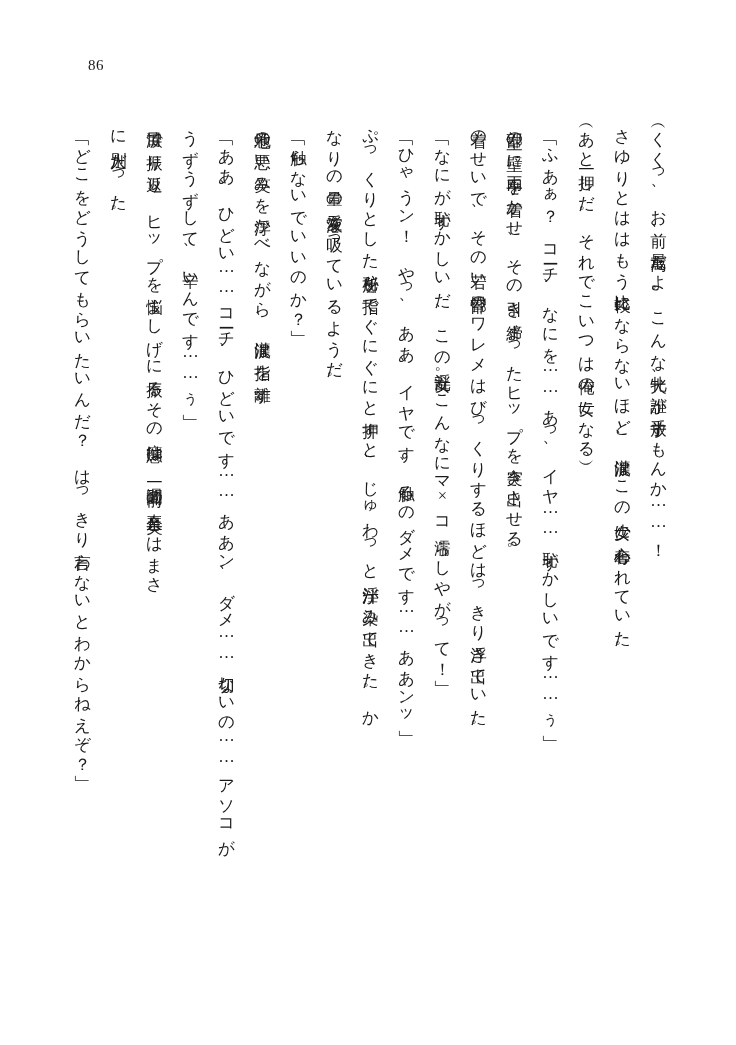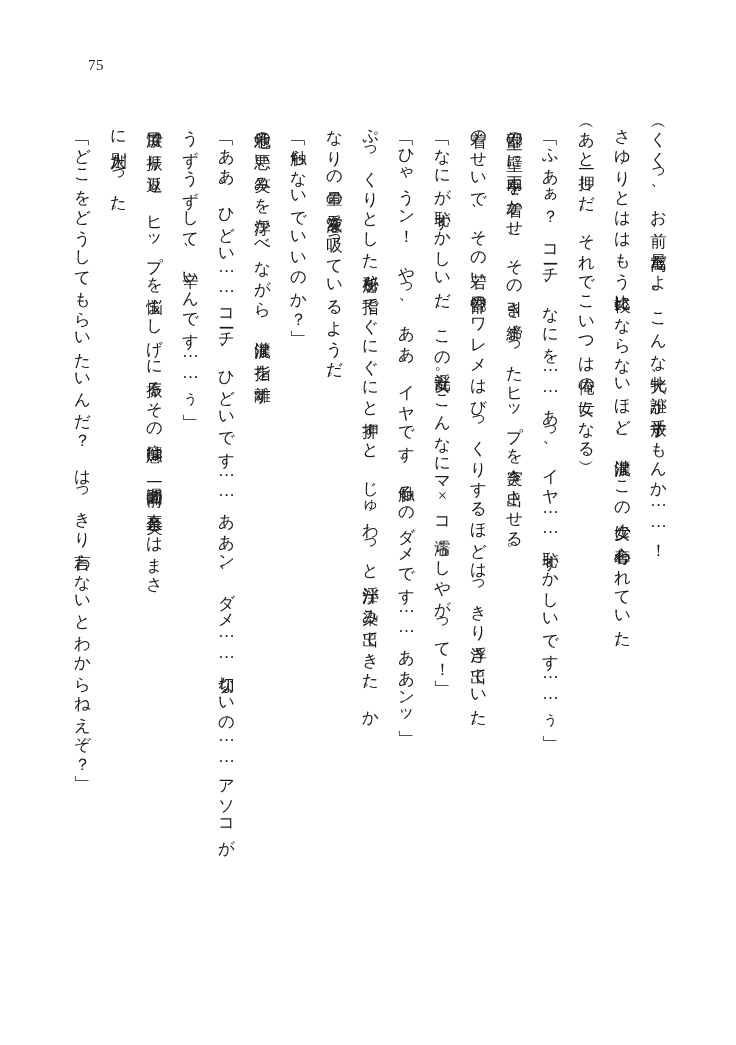--- a/index.html
+++ b/index.html
@@ -50,21 +50,21 @@
     font-feature-settings: "vert" 1;
   }
   .line.indent {
     padding-top: 17px;
   }
 </style>
 </head>
 <body>
 
 <div class="page">
-  <div class="page-number">75</div>
+  <div class="page-number">86</div>
   <div class="body-text">
     <div class="line">（くくっ、お前、最高だよ。こんな牝犬、誰が手放すもんか……！</div>
     <div class="line">さゆりとははもう比較にならないほど、瀧沢はこの少女に心奪われていた。</div>
     <div class="line">（あと一押しだ。それでこいつは俺の女になる）</div>
     <div class="line indent">「ふあぁ？　コーチ、なにを……あっ、イヤ……恥ずかしいです……ぅ」</div>
     <div class="line">部室の壁に両手を着かせ、その引き締まったヒップを突き出させる。</div>
     <div class="line">着のせいで、その若い臀部のワレメはびっくりするほどはっきり浮き出ていた。</div>
     <div class="line indent">「なにが恥ずかしいだ、この淫乱女。こんなにマ×コ濡らしやがって！」</div>
     <div class="line indent">「ひゃうン！　やっ、ああ、イヤです、触るのダメです……ああンッ」</div>
     <div class="line">ぷっくりとした秘所を指でぐにぐにと押すと、じゅわっと淫汁が染み出てきた。か</div>

